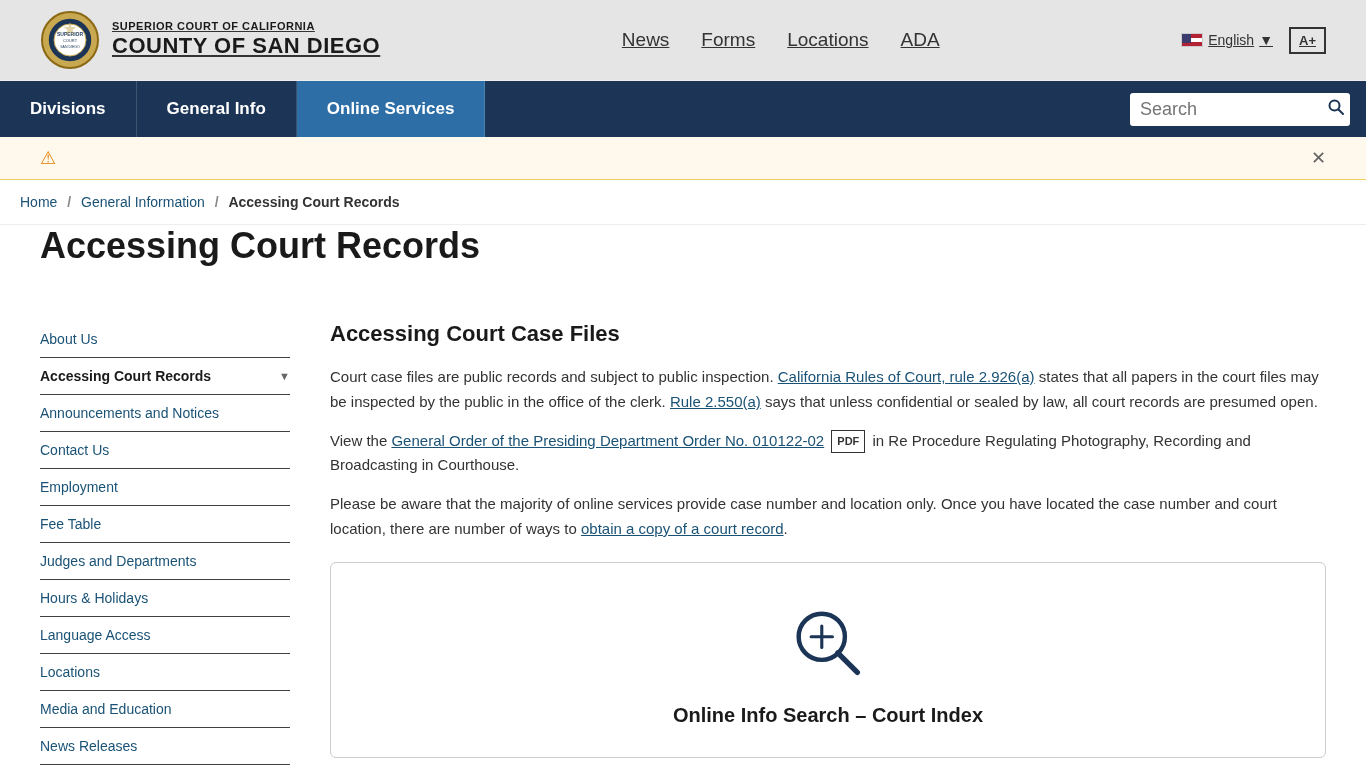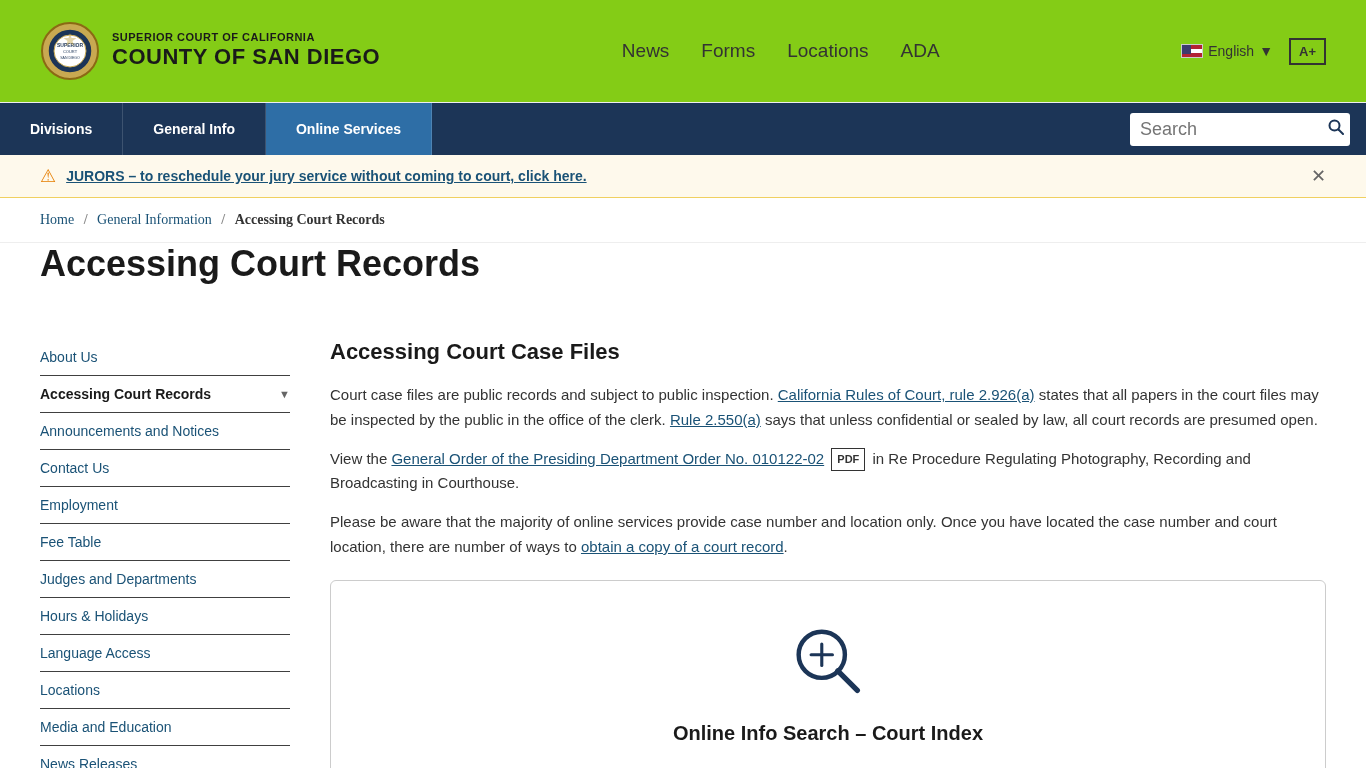--- a/index.html
+++ b/index.html
@@ -3,23 +3,24 @@
   <meta charset="utf-8">
   <style>
     * { box-sizing: border-box; margin: 0; padding: 0; }
     body { font-family: 'Arial', sans-serif; font-size: 15px; color: #333; background: #fff; }
 
     
     .header-top {
       display: flex;
       align-items: center;
       justify-content: space-between;
-      padding: 21px 40px;
-      background: #84cc16;
+      padding: 10px 40px;
+      background: #e5e5e5;
       border-bottom: 1px solid #eee;
+      text-decoration: underline;
     }
     .logo-area {
       display: flex;
       align-items: center;
       gap: 12px;
     }
     .logo-text {
       display: flex;
       flex-direction: column;
       line-height: 1.2;
@@ -90,21 +91,21 @@
       display: flex;
       align-items: stretch;
     }
     .nav-bar-left {
       display: flex;
       align-items: stretch;
     }
     .nav-item {
       padding: 18px 30px;
       color: #fff;
-      font-size: 14px;
+      font-size: 17px;
       font-weight: 600;
       cursor: pointer;
       text-decoration: none;
       display: flex;
       align-items: center;
       border-right: 1px solid rgba(255,255,255,0.15);
     }
     .nav-item.active {
       background: #2e6ea6;
     }
@@ -170,25 +171,24 @@
     .alert-close {
       cursor: pointer;
       color: #666;
       font-size: 18px;
       background: none;
       border: none;
     }
 
     
     .breadcrumb {
-      padding: 14px 40px;
+      padding: 14px 20px;
       font-size: 14px;
       color: #555;
       border-bottom: 1px solid #eee;
-      font-family: Liberation Serif, serif;
     }
     .breadcrumb a {
       color: #1a5276;
       text-decoration: none;
     }
     .breadcrumb span { color: #333; font-weight: 600; }
     .breadcrumb .sep { margin: 0 6px; color: #888; }
 
     
     .main-container {
@@ -346,23 +346,20 @@
           <line x1="10.5" y1="10.5" x2="15" y2="15" stroke="#1c3557" stroke-width="2" stroke-linecap="round"></line>
         </svg>
       </button>
     </div>
   </div>
 </div>
 
 <div class="alert-banner">
   <div class="alert-content">
     <span class="alert-icon">⚠</span>
-    <span class="alert-text">
-      <a href="#">JURORS – to reschedule your jury service without coming to court, click here.</a>
-    </span>
   </div>
   <button class="alert-close">✕</button>
 </div>
 
 <div class="breadcrumb">
   <a href="#">Home</a>
   <span class="sep">/</span>
   <a href="#">General Information</a>
   <span class="sep">/</span>
   <span>Accessing Court Records</span>

